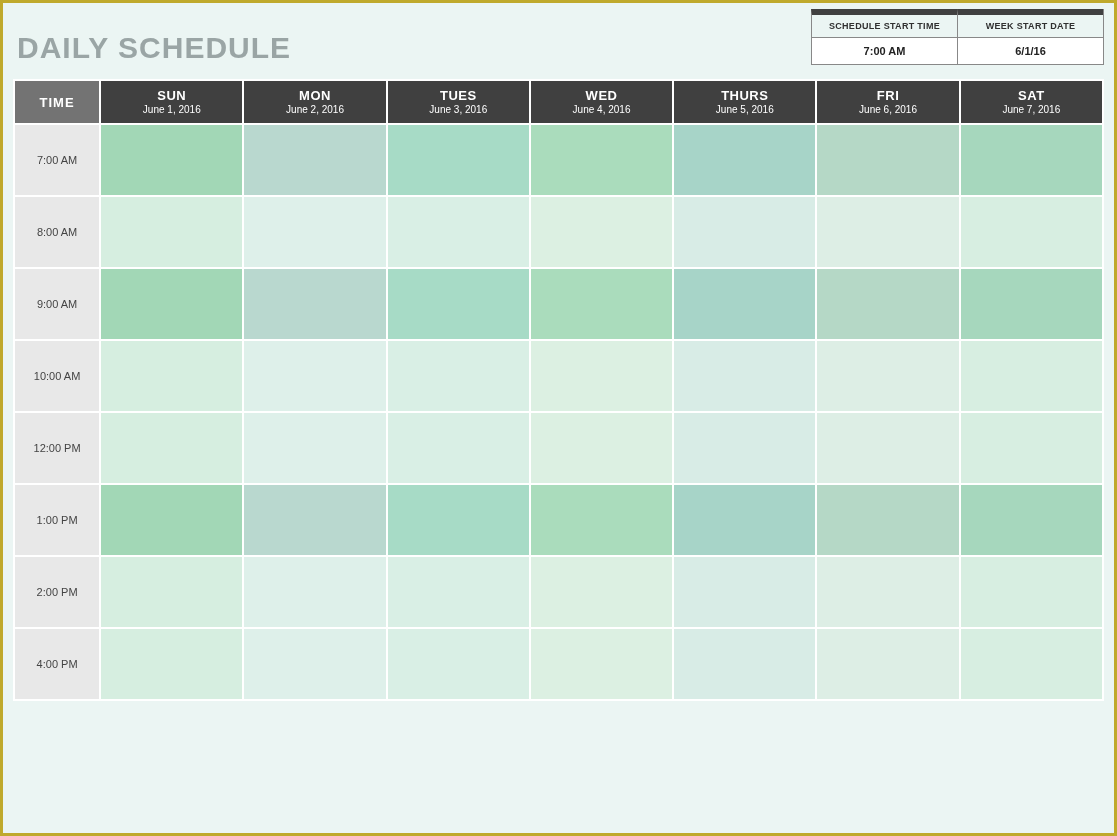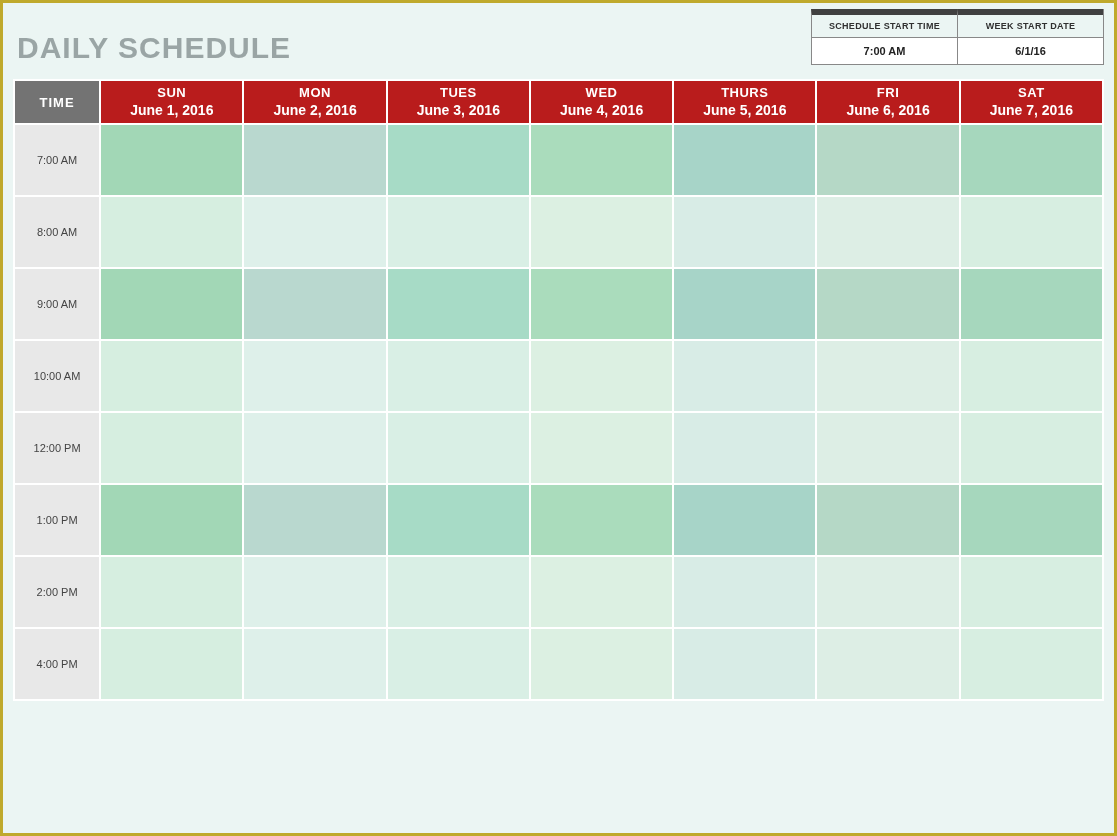--- a/index.html
+++ b/index.html
@@ -72,30 +72,30 @@
     color: #fff;
     font-size: 13px;
     font-weight: bold;
     letter-spacing: 1px;
     text-align: center;
     vertical-align: middle;
     height: 44px;
     width: 86px;
   }
   th.day-head {
-    background: #b91c1c;
+    background: #404040;
     color: #fff;
     text-align: center;
     vertical-align: middle;
     height: 44px;
     width: 143px;
     padding: 2px 0;
   }
   .day-abbr { font-size: 13px; font-weight: bold; letter-spacing: 0.5px; line-height: 1.2; }
-  .day-date { font-size: 14px; font-weight: bold; line-height: 1.3; }
+  .day-date { font-size: 10px; font-weight: normal; line-height: 1.3; }
   td.time-cell {
     background: #e8e8e8;
     color: #444;
     font-size: 11px;
     text-align: center;
     vertical-align: middle;
     height: 72px;
     width: 86px;
   }
   td.slot {

